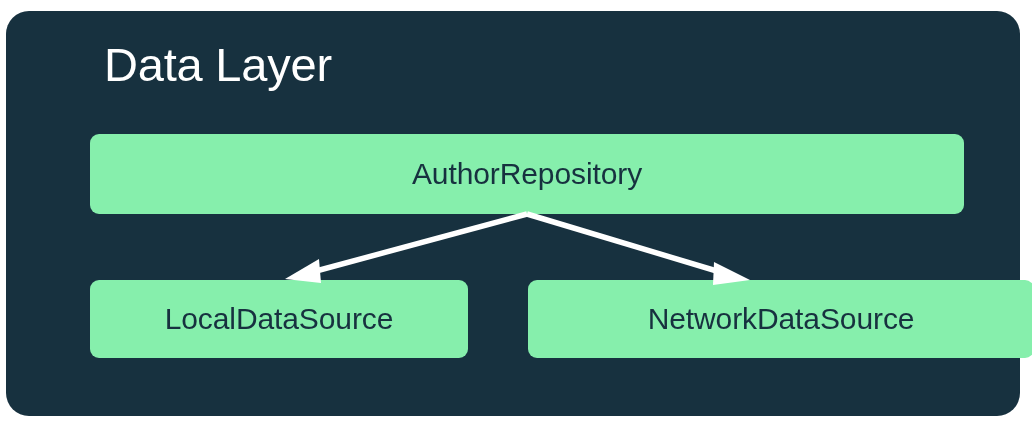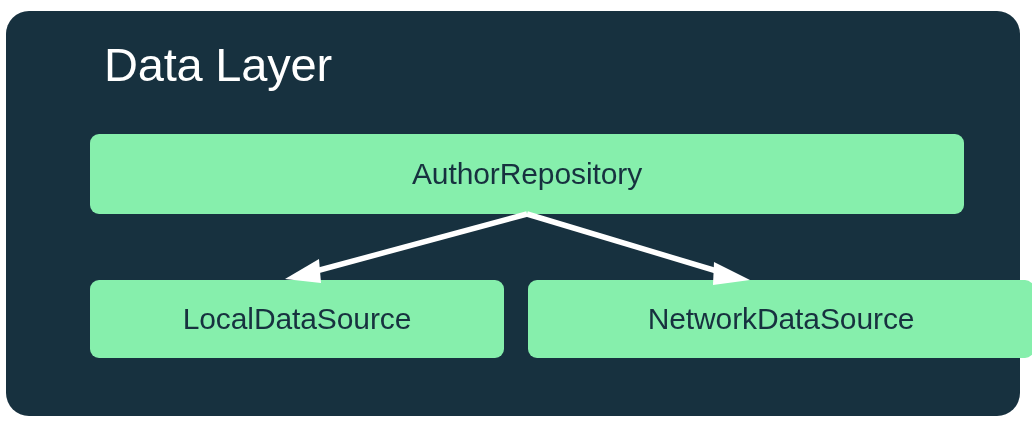--- a/index.html
+++ b/index.html
@@ -68,21 +68,21 @@
 
   #node-repository {
     left: 90px;
     top: 134px;
     width: 874px;
     height: 80px;
   }
   #node-local {
     left: 90px;
     top: 280px;
-    width: 414px;
+    width: 378px;
     height: 78px;
   }
   #node-network {
     left: 528px;
     top: 280px;
     width: 506px;
     height: 78px;
   }
 
   

